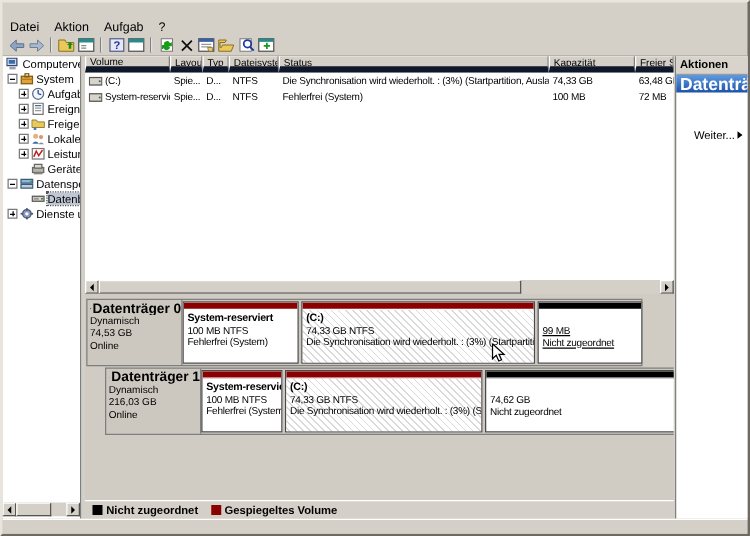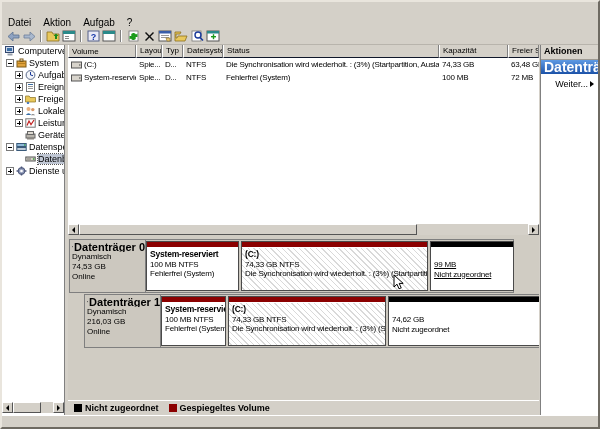--- a/index.html
+++ b/index.html
@@ -43,36 +43,36 @@
     display:flex;align-items:center;gap:10px;padding-left:6px;font-size:9px;font-weight:bold;box-sizing:border-box;}
   .legend-item{display:flex;align-items:center;gap:3px;}
   .swatch{width:8px;height:8px;display:inline-block;}
   .sw-unalloc{background:#000000;} .sw-mirror{background:#8b0000;}
   .actions-pane{position:absolute;left:538px;top:43px;width:58px;height:370px;background:#fff;border-left:1px solid #808080;}
   .actions-header{height:13px;background:#d8d4cc;border-bottom:1px solid #9e9a92;font-size:9px;font-weight:bold;
     padding:1px 3px 0 3px;}
   .action-group{height:14px;background:linear-gradient(#5e9ae4,#1c52a8);color:#fff;font-weight:bold;font-size:14px;
     display:flex;align-items:center;padding:0 3px;}
   .tri-up{width:0;height:0;border:3px solid transparent;border-bottom:4px solid #fff;margin-left:auto;margin-top:-3px;}
-  .action-more{display:flex;justify-content:flex-end;align-items:center;font-size:9px;padding:5px 2px 0 6px;gap:2px;color:#000;}
+  .action-more{display:flex;justify-content:flex-end;align-items:center;font-size:9px;padding:5px 2px 0 6px;gap:2px;color:#000;margin-top:24px;}
   .tri-right-sm{width:0;height:0;border:3px solid transparent;border-left:4px solid #000;}
   .statusbar{position:absolute;left:0;top:413px;right:0;height:12px;background:#d4d0c8;border-top:1px solid #fff;}
   
   .trow{display:flex;align-items:center;height:12px;font-size:9px;white-space:nowrap;}
   .ind1{padding-left:4px;} .ind2{padding-left:13px;} .ind0{padding-left:3px;}
   .exp{width:8px;height:8px;border:1px solid #7a7a7a;background:#fff;position:relative;flex:none;margin-right:2px;box-sizing:border-box;}
   .exp::before{content:"";position:absolute;left:1px;right:1px;top:2.5px;height:1px;background:#000;}
   .exp.plus::after{content:"";position:absolute;top:1px;bottom:1px;left:2.5px;width:1px;background:#000;}
   .noexp{width:10px;flex:none;}
   .ticon{width:11px;height:10px;flex:none;margin-right:2px;}
   .tlabel{overflow:hidden;}
   .tsel{background:#c0c7d4;outline:1px dotted #555;}
   
   .vl-header{display:flex;height:13px;background:#d4d0c8;font-size:8px;box-sizing:border-box;}
-  .vl-h{border-right:1px solid #808080;border-left:1px solid #fff;border-bottom:1px solid #0f172a;
+  .vl-h{border-right:1px solid #808080;border-left:1px solid #fff;border-bottom:5px solid #0f172a;
     padding:1px 3px;box-sizing:border-box;white-space:nowrap;overflow:hidden;flex:none;}
   .vl-row{display:flex;height:13px;font-size:8px;align-items:center;}
   .vl-c{padding:0 3px;box-sizing:border-box;white-space:nowrap;overflow:hidden;flex:none;letter-spacing:-0.2px;}
   .c-vol{width:68px;display:flex;align-items:center;gap:2px;}
   .c-lay{width:26px;} .c-typ{width:21px;} .c-fs{width:40px;} .c-st{width:216px;} .c-cap{width:69px;} .c-free{width:31px;}
   .drive-ico{width:11px;height:8px;flex:none;}
   
   .disk-row{position:absolute;border:1px solid #7f7f7f;background:#ccc8bf;box-sizing:border-box;}
   .row0{left:1px;top:4px;width:445px;height:54px;}
   .row1{left:16px;top:59px;width:467px;height:54px;}

